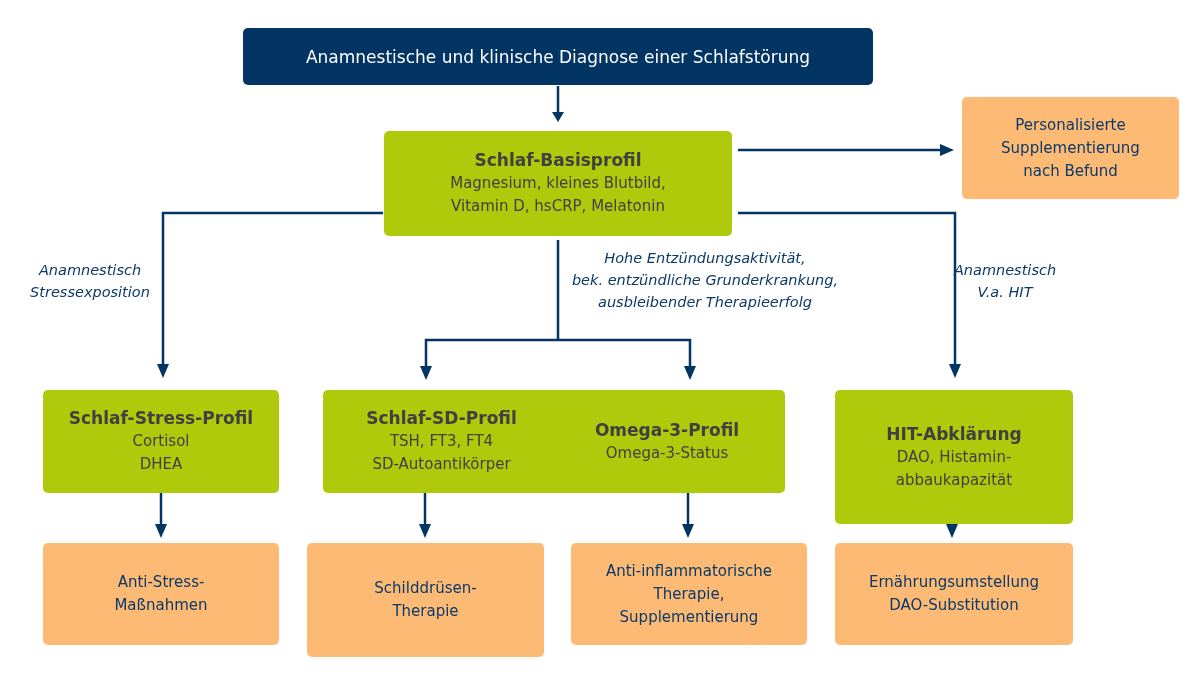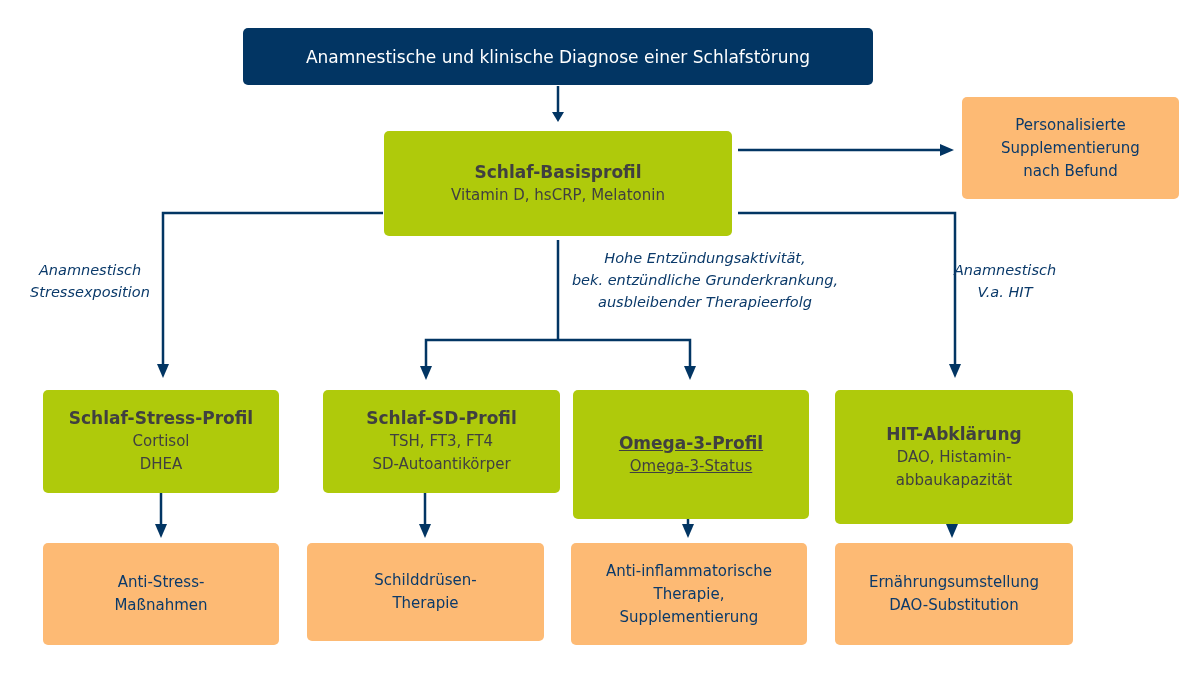--- a/index.html
+++ b/index.html
@@ -59,20 +59,21 @@
     <path d="M946,524 L958,524 L952,538 Z" fill="#023563" stroke="none"></path>
   </g>
 </svg>
 
 <div class="box navy" style="left:243px; top:28px; width:630px; height:57px;">
   <span class="top-text">Anamnestische und klinische Diagnose einer Schlafstörung</span>
 </div>
 
 <div class="box green" style="left:384px; top:131px; width:348px; height:105px;">
   <span class="title">Schlaf-Basisprofil</span>
+  <span class="line">Magnesium, kleines Blutbild,</span>
   <span class="line">Vitamin D, hsCRP, Melatonin</span>
 </div>
 
 <div class="box grey" style="left:962px; top:97px; width:217px; height:102px;">
   <span class="line">Personalisierte</span>
   <span class="line">Supplementierung</span>
   <span class="line">nach Befund</span>
 </div>
 
 <div class="label" style="left:10px; top:259px; width:160px;">
@@ -92,35 +93,35 @@
 <div class="box green" style="left:43px; top:390px; width:236px; height:103px;">
   <span class="title">Schlaf-Stress-Profil</span>
   <span class="line">Cortisol</span>
   <span class="line">DHEA</span>
 </div>
 <div class="box green" style="left:323px; top:390px; width:237px; height:103px;">
   <span class="title">Schlaf-SD-Profil</span>
   <span class="line">TSH, FT3, FT4</span>
   <span class="line">SD-Autoantikörper</span>
 </div>
-<div class="box green" style="left:573px; top:390px; width:236px; height:129px;text-decoration:underline;">
+<div class="box green" style="left:549px; top:390px; width:236px; height:103px;">
   <span class="title">Omega-3-Profil</span>
   <span class="line">Omega-3-Status</span>
 </div>
 <div class="box green" style="left:835px; top:390px; width:238px; height:134px;">
   <span class="title">HIT-Abklärung</span>
   <span class="line">DAO, Histamin-</span>
   <span class="line">abbaukapazität</span>
 </div>
 
 <div class="box grey" style="left:43px; top:543px; width:236px; height:102px;">
   <span class="line">Anti-Stress-</span>
   <span class="line">Maßnahmen</span>
 </div>
-<div class="box grey" style="left:307px; top:543px; width:237px; height:98px;">
+<div class="box grey" style="left:307px; top:543px; width:237px; height:114px;">
   <span class="line">Schilddrüsen-</span>
   <span class="line">Therapie</span>
 </div>
 <div class="box grey" style="left:571px; top:543px; width:236px; height:102px;align-items:center;">
   <span class="line">Anti-inflammatorische</span>
   <span class="line">Therapie,</span>
   <span class="line">Supplementierung</span>
 </div>
 <div class="box grey" style="left:835px; top:543px; width:238px; height:102px;">
   <span class="line">Ernährungsumstellung</span>

